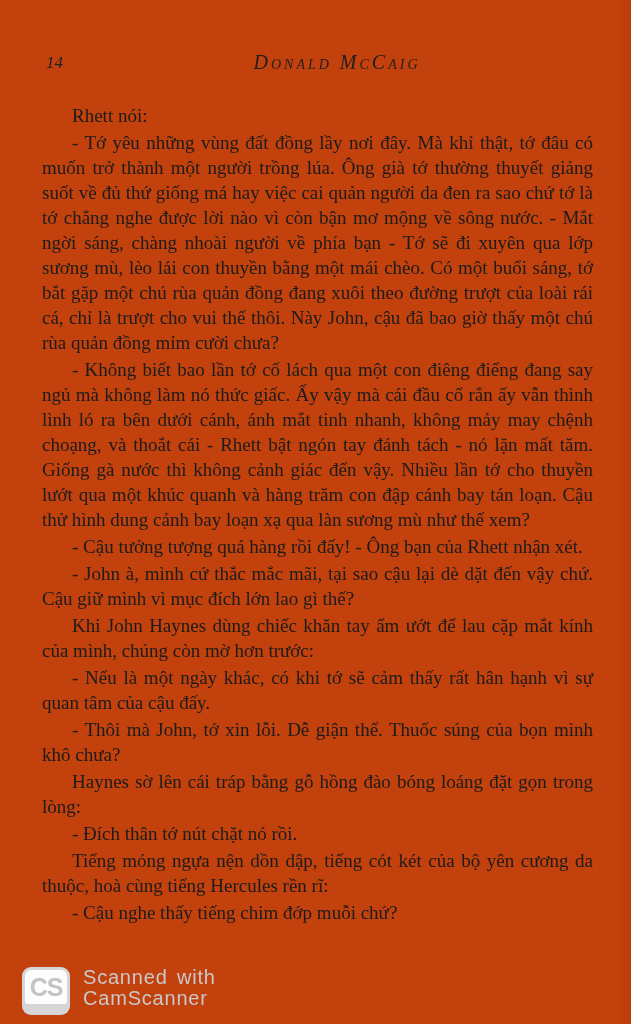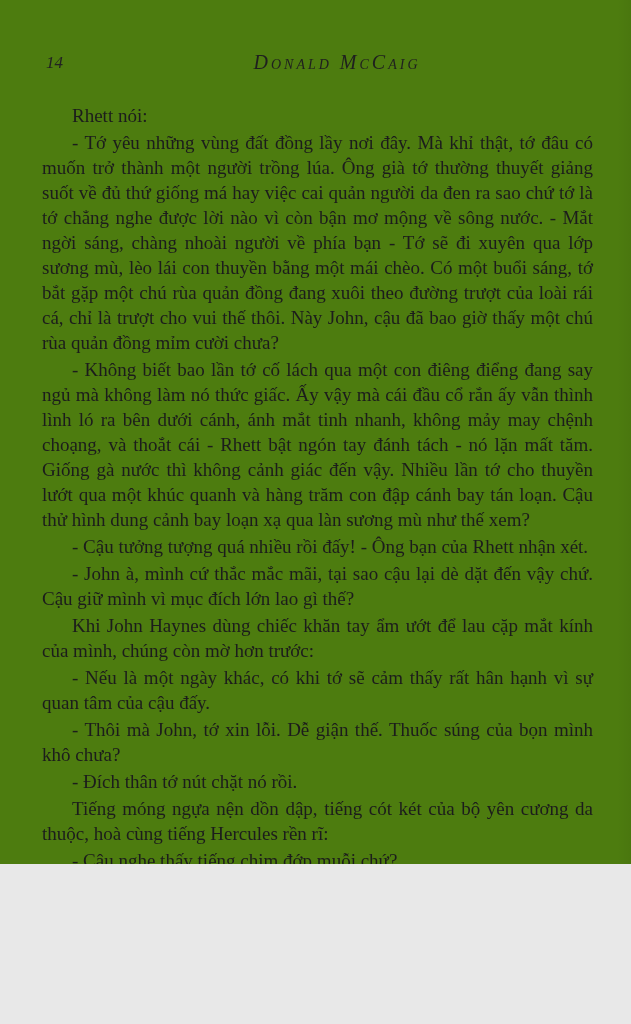--- a/index.html
+++ b/index.html
@@ -1,21 +1,21 @@
 <!DOCTYPE html>
 <html><head>
 <meta charset="utf-8">
 <style>
   html, body { margin: 0; padding: 0; background: #e8e8e8; }
   .page {
     position: relative;
     width: 631px;
-    height: 864px;
+    height: 1024px;
     margin: 0 auto;
-    background: #4d7c0f;
+    background: #c2410c;
     overflow: hidden;
     font-family: "Liberation Serif", serif;
     color: #1e1e1e;
   }
   .edge-shade {
     position: absolute; top: 0; right: 0; width: 14px; height: 100%;
     background: linear-gradient(to right, rgba(0,0,0,0), rgba(0,0,0,0.045));
     pointer-events: none;
   }
   .page-number {
@@ -46,23 +46,23 @@
     color: #1c1c1c;
   }
   .body-text p {
     margin: 0 0 2px 0;
     text-indent: 30px;
   }
   .watermark {
     position: absolute;
     left: 22px; top: 967px;
     display: flex;
-    align-items: center;
-    gap: 22px;
-    font-family: Liberation Serif, serif;
+    align-items: flex-start;
+    gap: 13px;
+    font-family: Liberation Sans, sans-serif;
   }
   .cs-icon {
     position: relative;
     width: 48px; height: 48px;
     background: #d6d6d6;
     border-radius: 9px;
     flex: 0 0 auto;
   }
   .cs-icon-inner {
     position: absolute;
@@ -94,25 +94,26 @@
 <div class="page">
 
   <span class="page-number">14</span>
 
   <div class="running-header">Donald McCaig</div>
 
   <main class="body-text">
     <p>Rhett nói:</p>
     <p>- Tớ yêu những vùng đất đồng lầy nơi đây. Mà khỉ thật, tớ đâu có muốn trở thành một người trồng lúa. Ông già tớ thường thuyết giảng suốt về đủ thứ giống má hay việc cai quản người da đen ra sao chứ tớ là tớ chẳng nghe được lời nào vì còn bận mơ mộng về sông nước. - Mắt ngời sáng, chàng nhoài người về phía bạn - Tớ sẽ đi xuyên qua lớp sương mù, lèo lái con thuyền bằng một mái chèo. Có một buổi sáng, tớ bắt gặp một chú rùa quản đồng đang xuôi theo đường trượt của loài rái cá, chỉ là trượt cho vui thế thôi. Này John, cậu đã bao giờ thấy một chú rùa quản đồng mỉm cười chưa?</p>
     <p>- Không biết bao lần tớ cố lách qua một con điêng điểng đang say ngủ mà không làm nó thức giấc. Ấy vậy mà cái đầu cổ rắn ấy vẫn thình lình ló ra bên dưới cánh, ánh mắt tinh nhanh, không mảy may chệnh choạng, và thoắt cái - Rhett bật ngón tay đánh tách - nó lặn mất tăm. Giống gà nước thì không cảnh giác đến vậy. Nhiều lần tớ cho thuyền lướt qua một khúc quanh và hàng trăm con đập cánh bay tán loạn. Cậu thử hình dung cảnh bay loạn xạ qua làn sương mù như thế xem?</p>
-    <p>- Cậu tưởng tượng quá nhiều rồi đấy! - Ông bạn của Rhett nhận xét.</p>
+    <p>- Cậu tưởng tượng quá hàng rồi đấy! - Ông bạn của Rhett nhận xét.</p>
     <p>- John à, mình cứ thắc mắc mãi, tại sao cậu lại dè dặt đến vậy chứ. Cậu giữ mình vì mục đích lớn lao gì thế?</p>
     <p>Khi John Haynes dùng chiếc khăn tay ẩm ướt để lau cặp mắt kính của mình, chúng còn mờ hơn trước:</p>
     <p>- Nếu là một ngày khác, có khi tớ sẽ cảm thấy rất hân hạnh vì sự quan tâm của cậu đấy.</p>
     <p>- Thôi mà John, tớ xin lỗi. Dễ giận thế. Thuốc súng của bọn mình khô chưa?</p>
+    <p>Haynes sờ lên cái tráp bằng gỗ hồng đào bóng loáng đặt gọn trong lòng:</p>
     <p>- Đích thân tớ nút chặt nó rồi.</p>
     <p>Tiếng móng ngựa nện dồn dập, tiếng cót két của bộ yên cương da thuộc, hoà cùng tiếng Hercules rền rĩ:</p>
     <p>- Cậu nghe thấy tiếng chim đớp muỗi chứ?</p>
   </main>
 
   <footer class="watermark">
     <div class="cs-icon">
       <div class="cs-icon-inner">
         <span>CS</span>
       </div>

